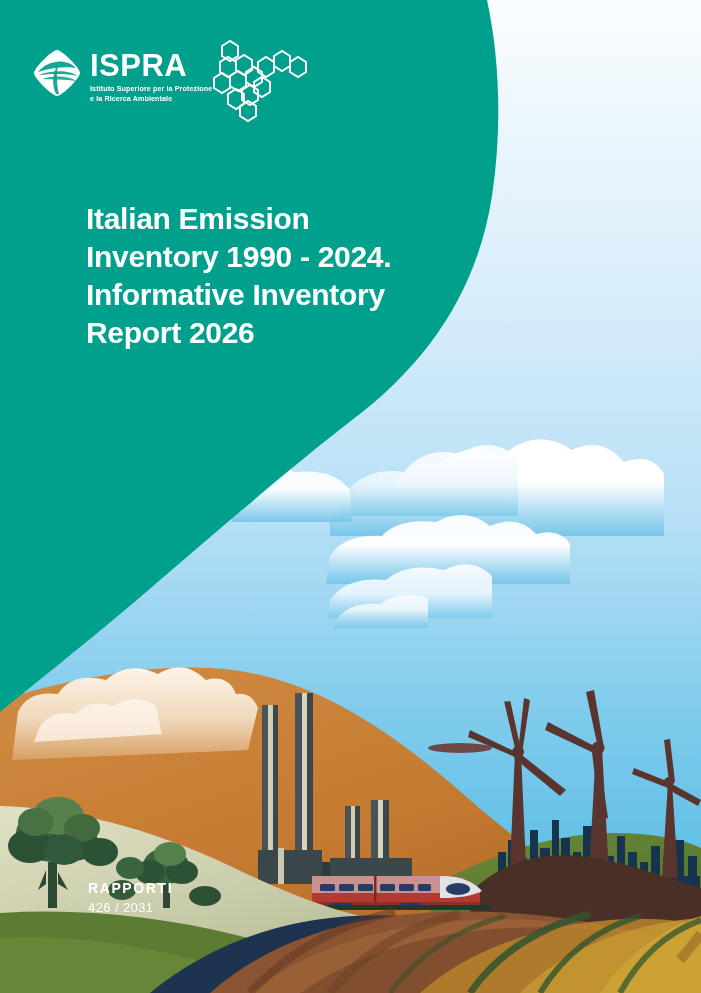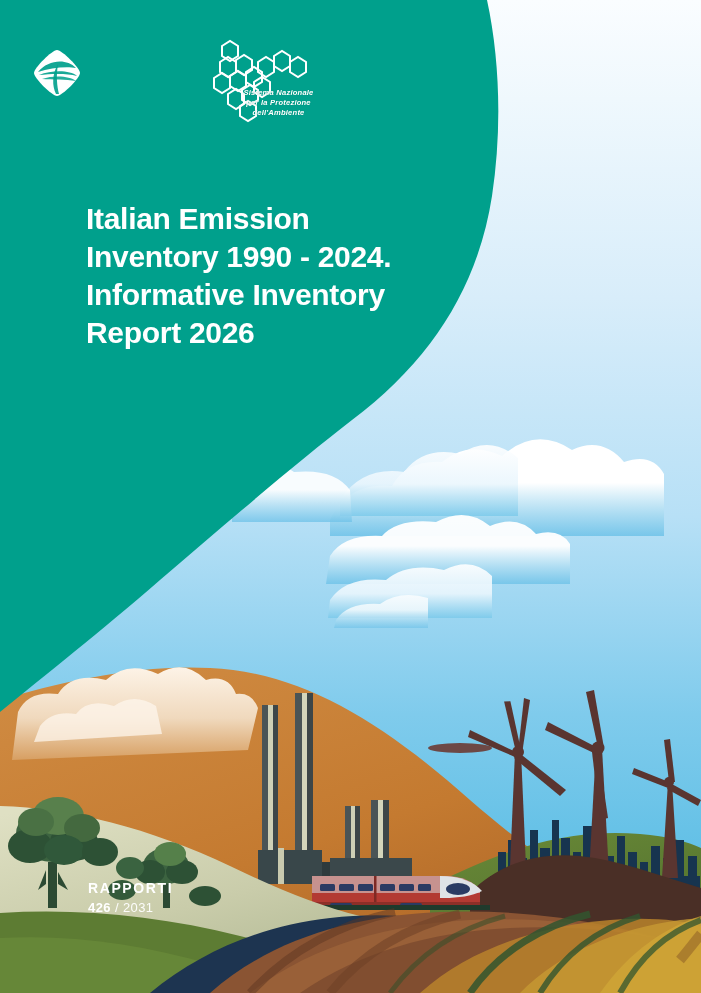--- a/index.html
+++ b/index.html
@@ -44,21 +44,21 @@
     position:absolute;left:88px;top:880px;
     font-family:"Liberation Sans",sans-serif;
   }
   .rapporti .kicker{
     color:#ffffff;font-size:14px;font-weight:bold;letter-spacing:1.6px;
     line-height:17px;
   }
   .rapporti .numline{
     color:#ffffff;font-size:13px;line-height:18px;margin-top:2px;letter-spacing:0.4px;
   }
-  .rapporti .numline b{font-weight:bold;}
+  .rapporti .numline b{font-weight:normal;}
   .rapporti .numline span.slash{font-weight:normal;opacity:.95;}
 </style>
 </head>
 <body>
 
 <div id="cover">
 
   <svg class="layer" viewBox="0 0 701 993" preserveAspectRatio="none">
     <defs>
       <linearGradient id="skyGrad" x1="0" y1="0" x2="0" y2="1">
@@ -316,42 +316,44 @@
 
     <div class="ispra-logo">
       <svg class="ispra-mark" viewBox="0 0 50 50">
         <path d="M25 2 C 30 2 48 20 48 25 C 48 30 30 48 25 48
                  C 20 48 2 30 2 25 C 2 20 20 2 25 2 Z" fill="#ffffff"></path>
         <path d="M6 24 C 16 12 34 10 44 20 C 34 18 18 20 6 24 Z" fill="#00a08c" opacity="0.92"></path>
         <path d="M7 27 C 20 22 38 22 45 28 C 34 25 18 26 7 27 Z" fill="#00a08c" opacity="0.9"></path>
         <path d="M10 31 C 22 27 38 28 44 33 C 34 31 20 32 10 31 Z" fill="#00a08c" opacity="0.85"></path>
         <path d="M24 46 C 20 38 20 26 26 16 C 24 28 25 38 27 46 Z" fill="#00a08c" opacity="0.9"></path>
       </svg>
+      <div class="ispra-text">
+        <div class="ispra-word">ISPRA</div>
+        <div class="ispra-sub">Istituto Superiore per la Protezione
+e la Ricerca Ambientale</div>
+      </div>
     </div>
 
     <svg class="snpa-logo" viewBox="0 0 150 100">
       <g fill="none" stroke="#ffffff" stroke-width="2">
         <polygon points="26,10 34,5 42,10 42,20 34,25 26,20"></polygon>
         <polygon points="40,24 48,19 56,24 56,34 48,39 40,34"></polygon>
         <polygon points="24,26 32,21 40,26 40,36 32,41 24,36"></polygon>
         <polygon points="34,40 42,35 50,40 50,50 42,55 34,50"></polygon>
         <polygon points="18,42 26,37 34,42 34,52 26,57 18,52"></polygon>
         <polygon points="50,36 58,31 66,36 66,46 58,51 50,46"></polygon>
         <polygon points="62,26 70,21 78,26 78,36 70,41 62,36"></polygon>
         <polygon points="78,20 86,15 94,20 94,30 86,35 78,30"></polygon>
         <polygon points="94,26 102,21 110,26 110,36 102,41 94,36"></polygon>
         <polygon points="46,54 54,49 62,54 62,64 54,69 46,64"></polygon>
         <polygon points="32,58 40,53 48,58 48,68 40,73 32,68"></polygon>
         <polygon points="58,46 66,41 74,46 74,56 66,61 58,56"></polygon>
         <polygon points="44,70 52,65 60,70 60,80 52,85 44,80"></polygon>
       </g>
     </svg>
-    <div class="snpa-text">Sistema Nazionale
-per la Protezione
-dell'Ambiente</div>
   </div>
 
   <div class="title">Italian Emission
 Inventory 1990 - 2024.
 Informative Inventory
 Report 2026</div>
 
   <div class="rapporti">
     <div class="kicker">RAPPORTI</div>
     <div class="numline">

